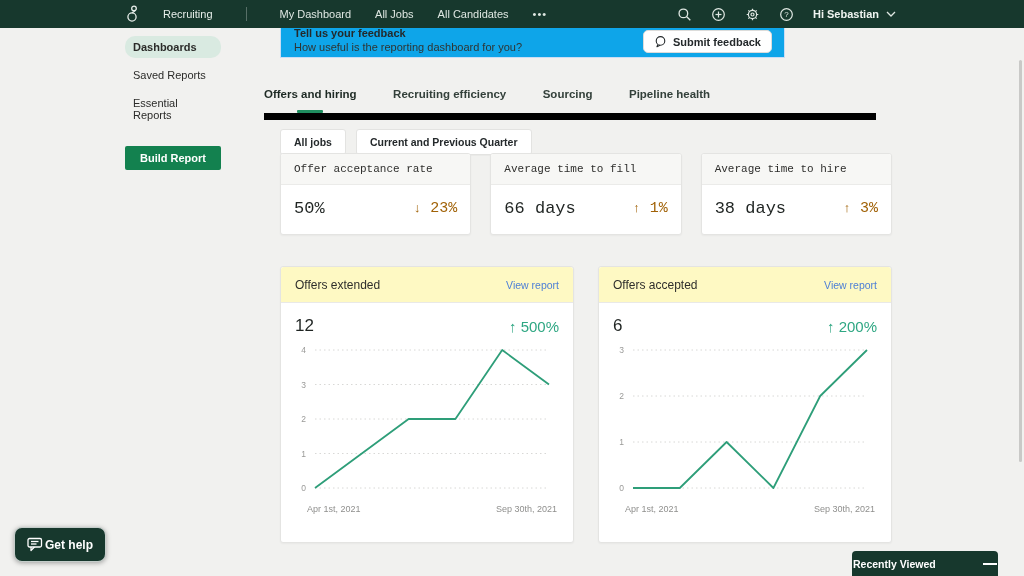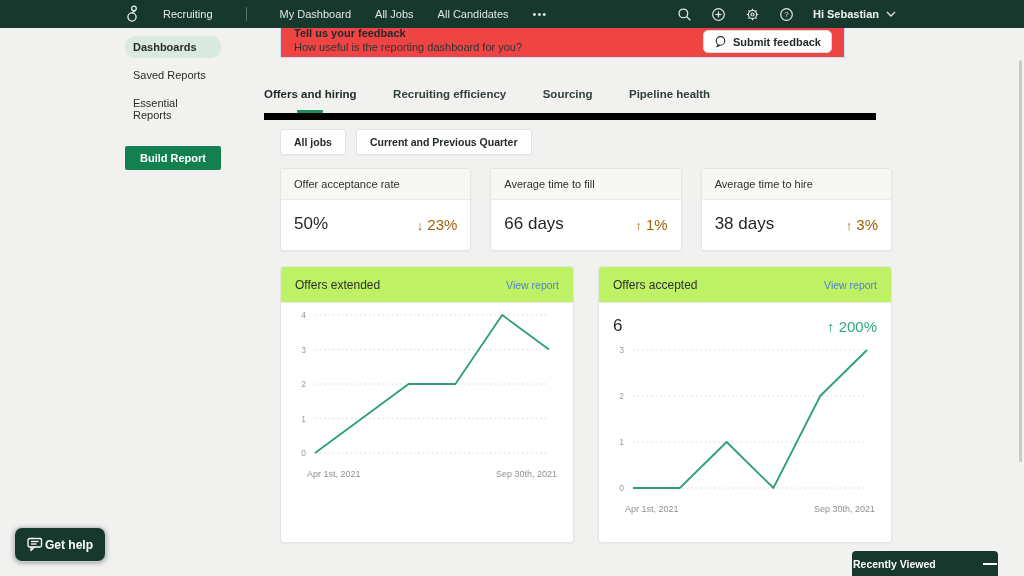--- a/index.html
+++ b/index.html
@@ -20,21 +20,21 @@
   .nav-user { display:flex; align-items:center; gap:7px; color:#f0f4f1; font-size:11px; font-weight:bold; cursor:pointer; }
 
   
   .sidebar { position:absolute; left:125px; top:36px; width:96px; }
   .side-item { font-size:11px; color:#2b2b29; padding:5px 8px; margin-bottom:6px; cursor:pointer; border-radius:2px; }
   .side-item.active { background:#d9eae1; font-weight:bold;border-radius:10px; }
   .build-btn { margin-top:14px; width:96px; height:24px; background:#13814f; color:#fff; border:none;
                font-family:inherit; font-size:11px; font-weight:bold; border-radius:2px; cursor:pointer; }
 
   
-  .banner { position:absolute; left:280px; top:22px; width:565px; height:36px; background:#ef4444;
+  .banner { position:absolute; left:280px; top:22px; width:505px; height:36px; background:#0ea5e9;
             border:1px solid #c9ddf5; z-index:1; overflow:hidden; }
   .banner-title { font-size:11px; font-weight:bold; color:#24292b; margin:4px 0 0 13px; }
   .banner-question { font-size:11px; color:#2f3432; margin:2px 0 0 13px; }
   .submit-btn { position:absolute; right:12px; top:7px; height:23px; background:#fff; border:1px solid #dcdcda;
                 border-radius:5px; font-family:inherit; font-size:11px; font-weight:bold; color:#24292b;
                 display:flex; align-items:center; gap:6px; padding:0 10px; cursor:pointer; }
 
   
   .tabs { position:absolute; left:264px; top:84px; width:612px; border-bottom:7px solid #000000; padding-bottom:11px; }
   .tab { display:inline-block; position:relative; font-size:11.5px; color:#33403a; margin-right:32px;
@@ -42,35 +42,35 @@
   .tab.active { color:#1e2a24; }
   .tab.active .tab-underline { position:absolute; left:50%; transform:translateX(-50%); bottom:-13px;
          width:26px; height:3px; background:#1f8e5f; border-radius:1px; }
 
   
   .chips { position:absolute; left:280px; top:129px; display:flex; gap:10px; }
   .chip { background:#fff; border:1px solid #e3e3e1; border-radius:3px; padding:6px 13px; font-size:10.5px;
           font-weight:bold; color:#24292b; cursor:pointer; box-shadow:0 1px 1px rgba(0,0,0,.03); }
 
   
-  .metrics { position:absolute; left:280px; top:168px; width:612px; display:flex; gap:19px; }
+  .metrics { position:absolute; left:280px; top:153px; width:612px; display:flex; gap:19px;font-family:Liberation Mono, monospace; }
   .metric-card { flex:1; background:#fff; border:1px solid #e4e4e2; border-radius:3px; overflow:hidden;
                  box-shadow:0 1px 2px rgba(0,0,0,.04); }
   .metric-head { background:#f7f7f5; border-bottom:1px solid #ebebe9; padding:9px 13px; font-size:11px; color:#2e2e2c; }
   .metric-body { display:flex; justify-content:space-between; align-items:center; padding:14px 13px 16px 13px; }
   .metric-value { font-size:17px; color:#1f2422; }
   .metric-delta { font-size:15px; }
   .metric-delta.red { color:#a16207; }
   .metric-delta .arrow { font-size:13px; }
 
   
   .reports { position:absolute; left:280px; top:266px; width:612px; display:flex; gap:24px; }
   .report-card { width:294px; background:#fff; border:1px solid #e4e4e2; border-radius:3px;
                  box-shadow:0 1px 2px rgba(0,0,0,.04); height:277px; }
-  .report-head { height:36px; background:#bef264; border-bottom:1px solid #e9e9e7; display:flex;
+  .report-head { height:36px; background:#fef9c3; border-bottom:1px solid #e9e9e7; display:flex;
                  align-items:center; justify-content:space-between; padding:0 14px;
                  border-radius:3px 3px 0 0; }
   .report-title { font-size:12px; color:#2e2e2c; }
   .report-link { font-size:10.5px; color:#4d7fd6; cursor:pointer; text-decoration:none; }
   .report-valuerow { display:flex; justify-content:space-between; align-items:center; padding:13px 14px 2px 14px; }
   .report-value { font-size:17px; color:#1f2422; }
   .report-delta { font-size:15px; color:#2fa783; }
   .chart-wrap { padding:2px 12px 0 6px; }
   .chart-xlabels { display:flex; justify-content:space-between; padding:2px 16px 0 26px;
                    font-size:9px; color:#8f8f8d; }
@@ -208,20 +208,24 @@
     </div>
   </div>
 </div>
 
 <div class="reports">
   <div class="report-card">
     <div class="report-head">
       <span class="report-title">Offers extended</span>
       <a class="report-link">View report</a>
     </div>
+    <div class="report-valuerow">
+      <span class="report-value">12</span>
+      <span class="report-delta"><span>↑</span> <span>500%</span></span>
+    </div>
     <div class="chart-wrap">
       <svg class="chart-svg" width="272" height="158">
           <line x1="28" x2="262" y1="148" y2="148" stroke="#d8d8d6" stroke-width="1" stroke-dasharray="1.5 3"></line>
           <text x="19" y="151" text-anchor="end" font-size="8.5" fill="#9a9a98" font-family="Liberation Sans, sans-serif">0</text>
           <line x1="28" x2="262" y1="113.5" y2="113.5" stroke="#d8d8d6" stroke-width="1" stroke-dasharray="1.5 3"></line>
           <text x="19" y="116.5" text-anchor="end" font-size="8.5" fill="#9a9a98" font-family="Liberation Sans, sans-serif">1</text>
           <line x1="28" x2="262" y1="79" y2="79" stroke="#d8d8d6" stroke-width="1" stroke-dasharray="1.5 3"></line>
           <text x="19" y="82" text-anchor="end" font-size="8.5" fill="#9a9a98" font-family="Liberation Sans, sans-serif">2</text>
           <line x1="28" x2="262" y1="44.5" y2="44.5" stroke="#d8d8d6" stroke-width="1" stroke-dasharray="1.5 3"></line>
           <text x="19" y="47.5" text-anchor="end" font-size="8.5" fill="#9a9a98" font-family="Liberation Sans, sans-serif">3</text>

